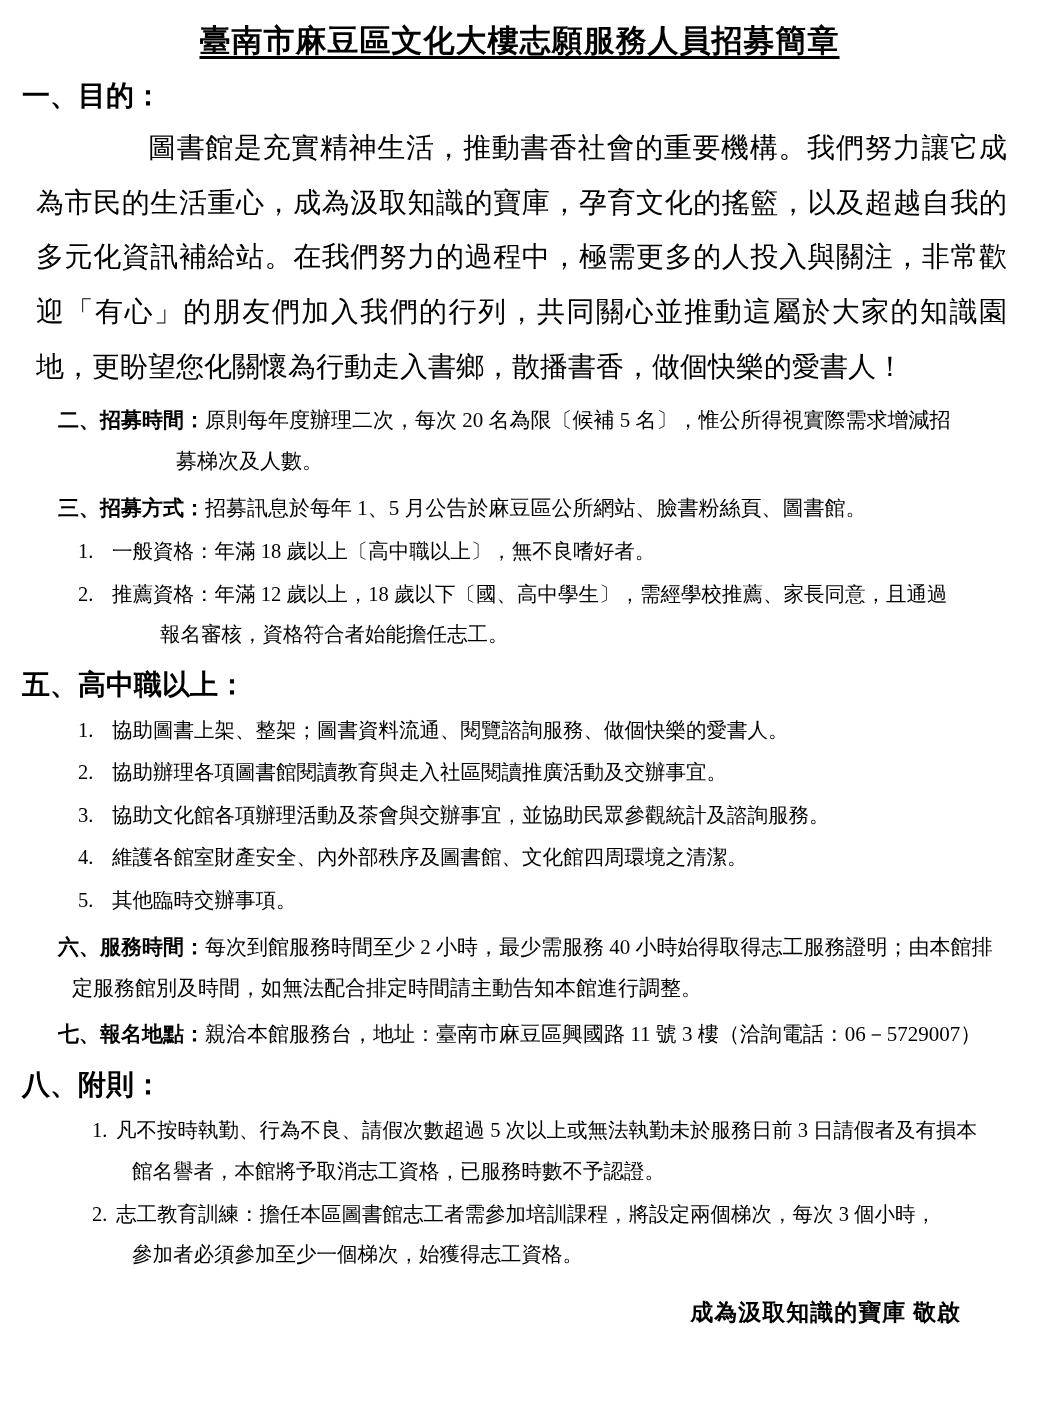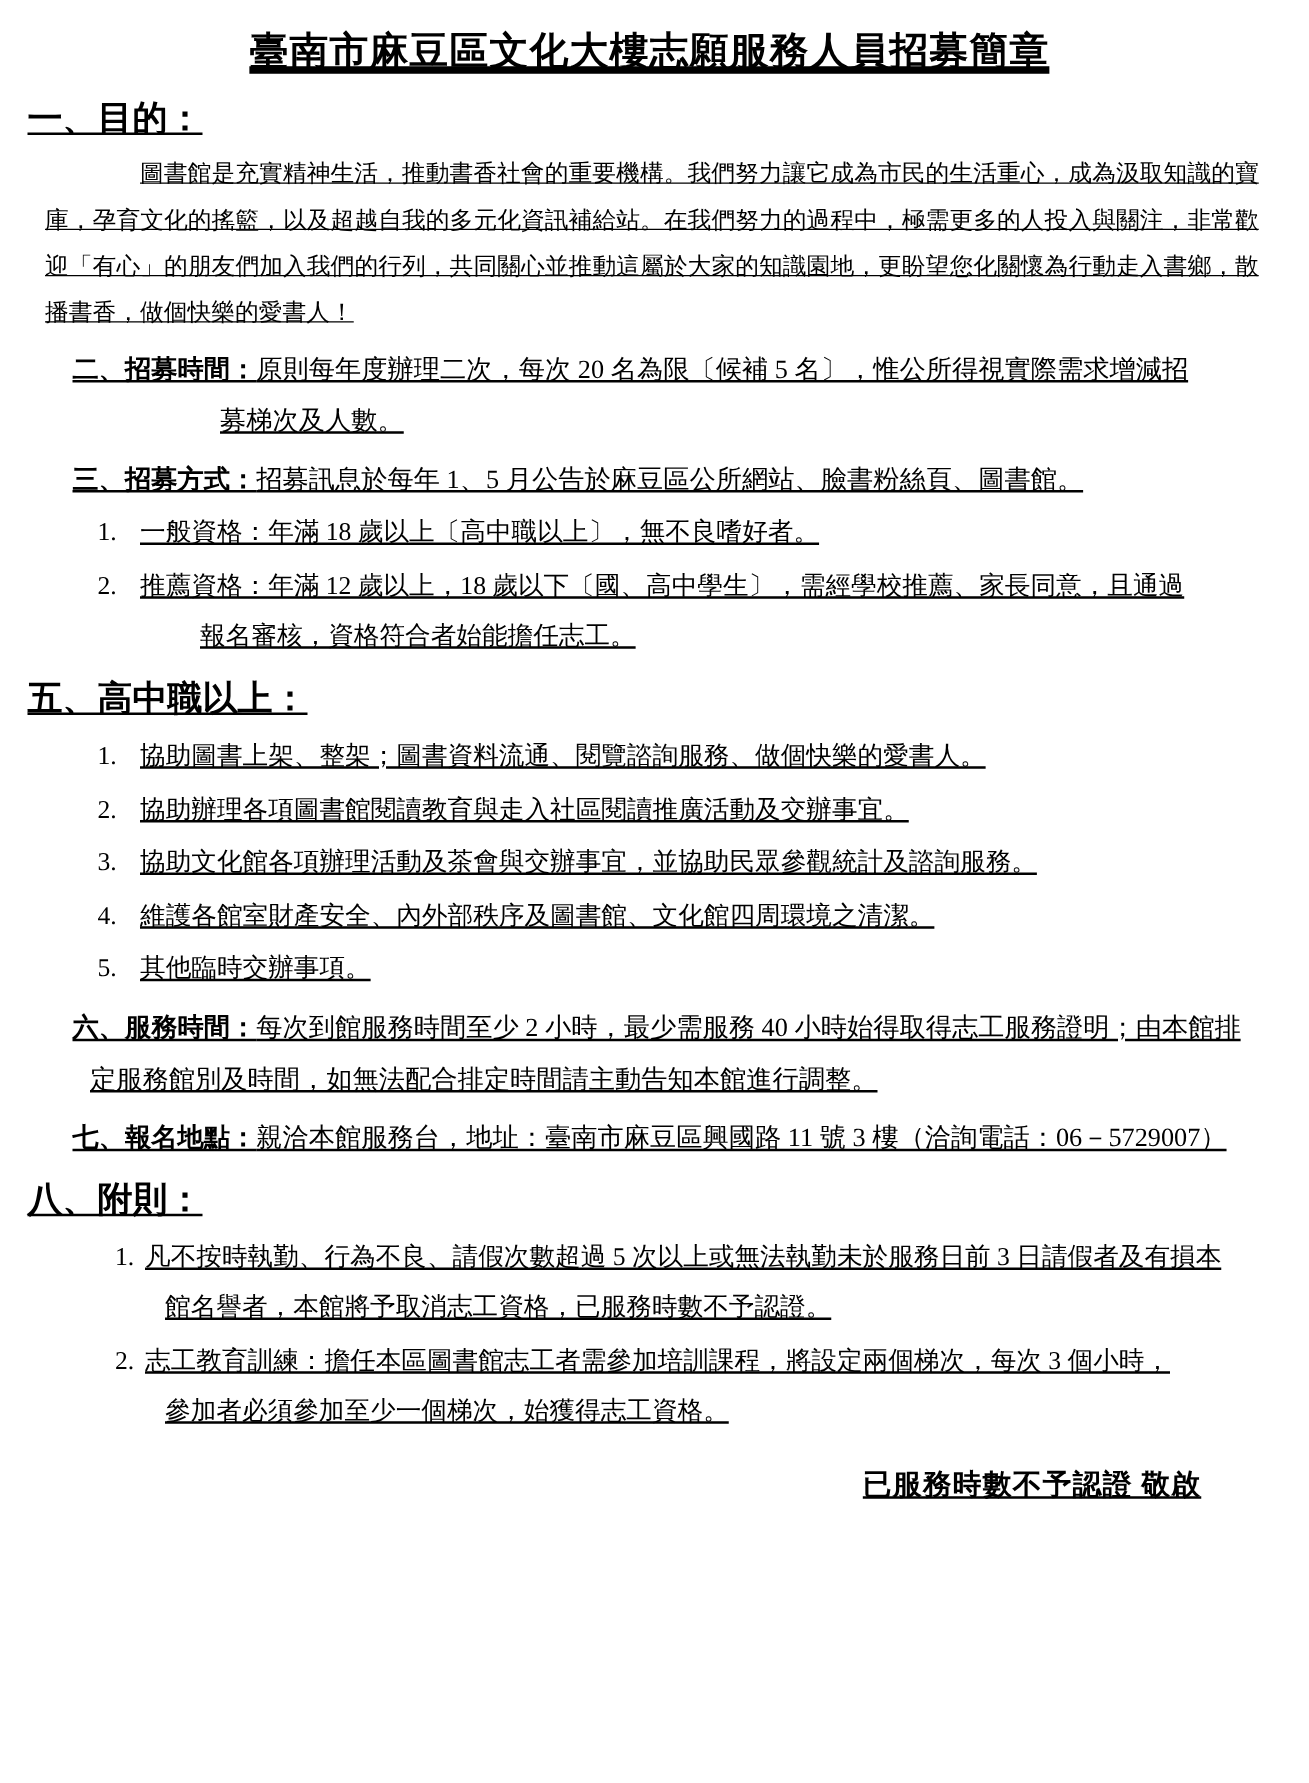--- a/index.html
+++ b/index.html
@@ -12,40 +12,39 @@
     min-height: 1426px;
     font-family: "Liberation Serif", "DejaVu Serif", serif;
     color: #000000;
   }
   .page {
     width: 1047px;
     min-height: 1426px;
     box-sizing: border-box;
     padding: 14px 30px 10px 22px;
     position: relative;
-    text-decoration: underline;
   }
   .doc-title {
     text-align: center;
     font-size: 31px;
     font-weight: bold;
     letter-spacing: 1px;
     text-decoration: underline;
     text-underline-offset: 5px;
     margin: 8px 0 16px 0;
     line-height: 1.2;
   }
   .section-head {
     font-size: 28px;
     font-weight: bold;
     margin: 9px 0 4px 0;
     line-height: 1.5;
   }
   .para {
-    font-size: 19px;
+    font-size: 28px;
     line-height: 1.95;
     text-align: justify;
     text-justify: inter-ideograph;
   }
   .purpose-body {
     margin: 4px 0 6px 0;
     text-indent: 4em;
     padding-left: 14px;
     padding-right: 10px;
   }
@@ -182,15 +181,15 @@
       <span>凡不按時執勤、行為不良、請假次數超過 5 次以上或無法執勤未於服務日前 3 日請假者及有損本</span>
       <span class="sub">館名譽者，本館將予取消志工資格，已服務時數不予認證。</span>
     </li>
     <li>
       <span class="num">2.</span>
       <span>志工教育訓練：擔任本區圖書館志工者需參加培訓課程，將設定兩個梯次，每次 3 個小時，</span>
       <span class="sub">參加者必須參加至少一個梯次，始獲得志工資格。</span>
     </li>
   </ol>
 
-  <div class="signature">已服務時數不予認證 敬啟</div>
+  <div class="signature">成為汲取知識的寶庫 敬啟</div>
 
 </div>
 
 </body></html>

